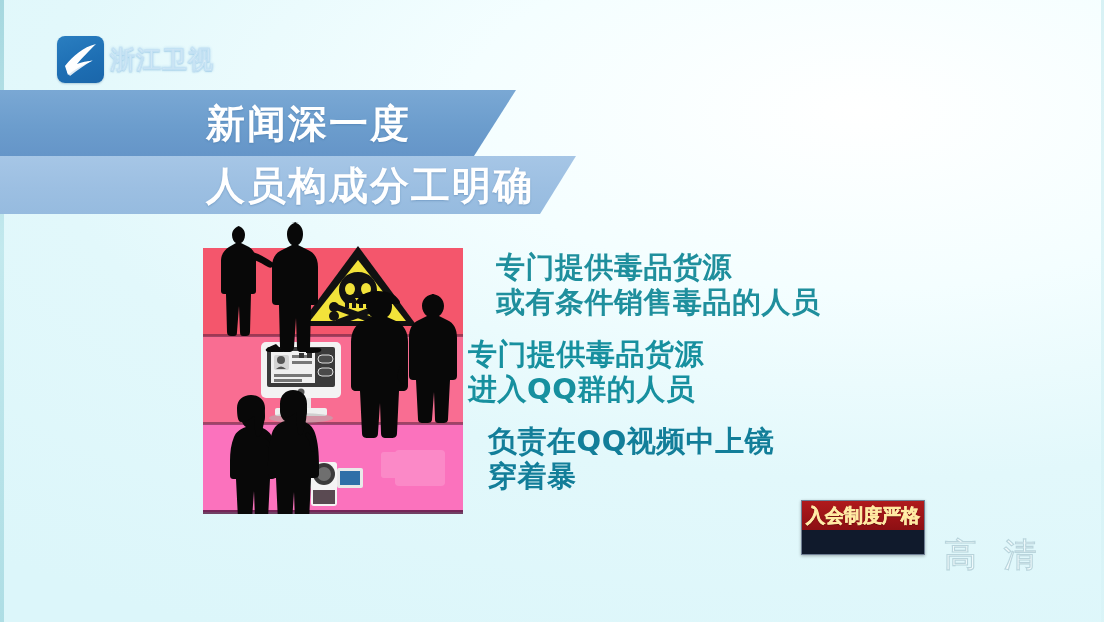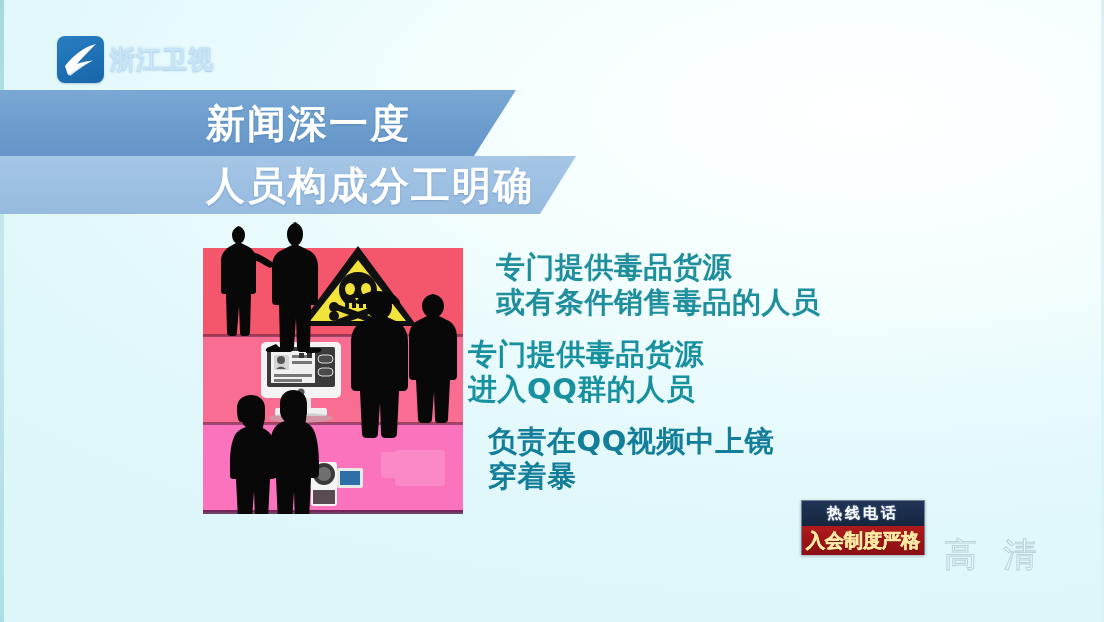--- a/index.html
+++ b/index.html
@@ -290,23 +290,20 @@
       <div class="text-line">专门提供毒品货源</div>
       <div class="text-line">进入QQ群的人员</div>
     </div>
     <div class="text-block block-3">
       <div class="text-line">负责在QQ视频中上镜</div>
       <div class="text-line">穿着暴</div>
     </div>
   </div>
 
   <div id="hotline-badge">
-    <div id="hotline-top">
-      <span>热线电话</span>
-    </div>
     <div id="hotline-bottom">
       <span>入会制度严格</span>
     </div>
   </div>
 
   <div id="hd-watermark">高 清</div>
 
 </div>
 
 </body></html>

